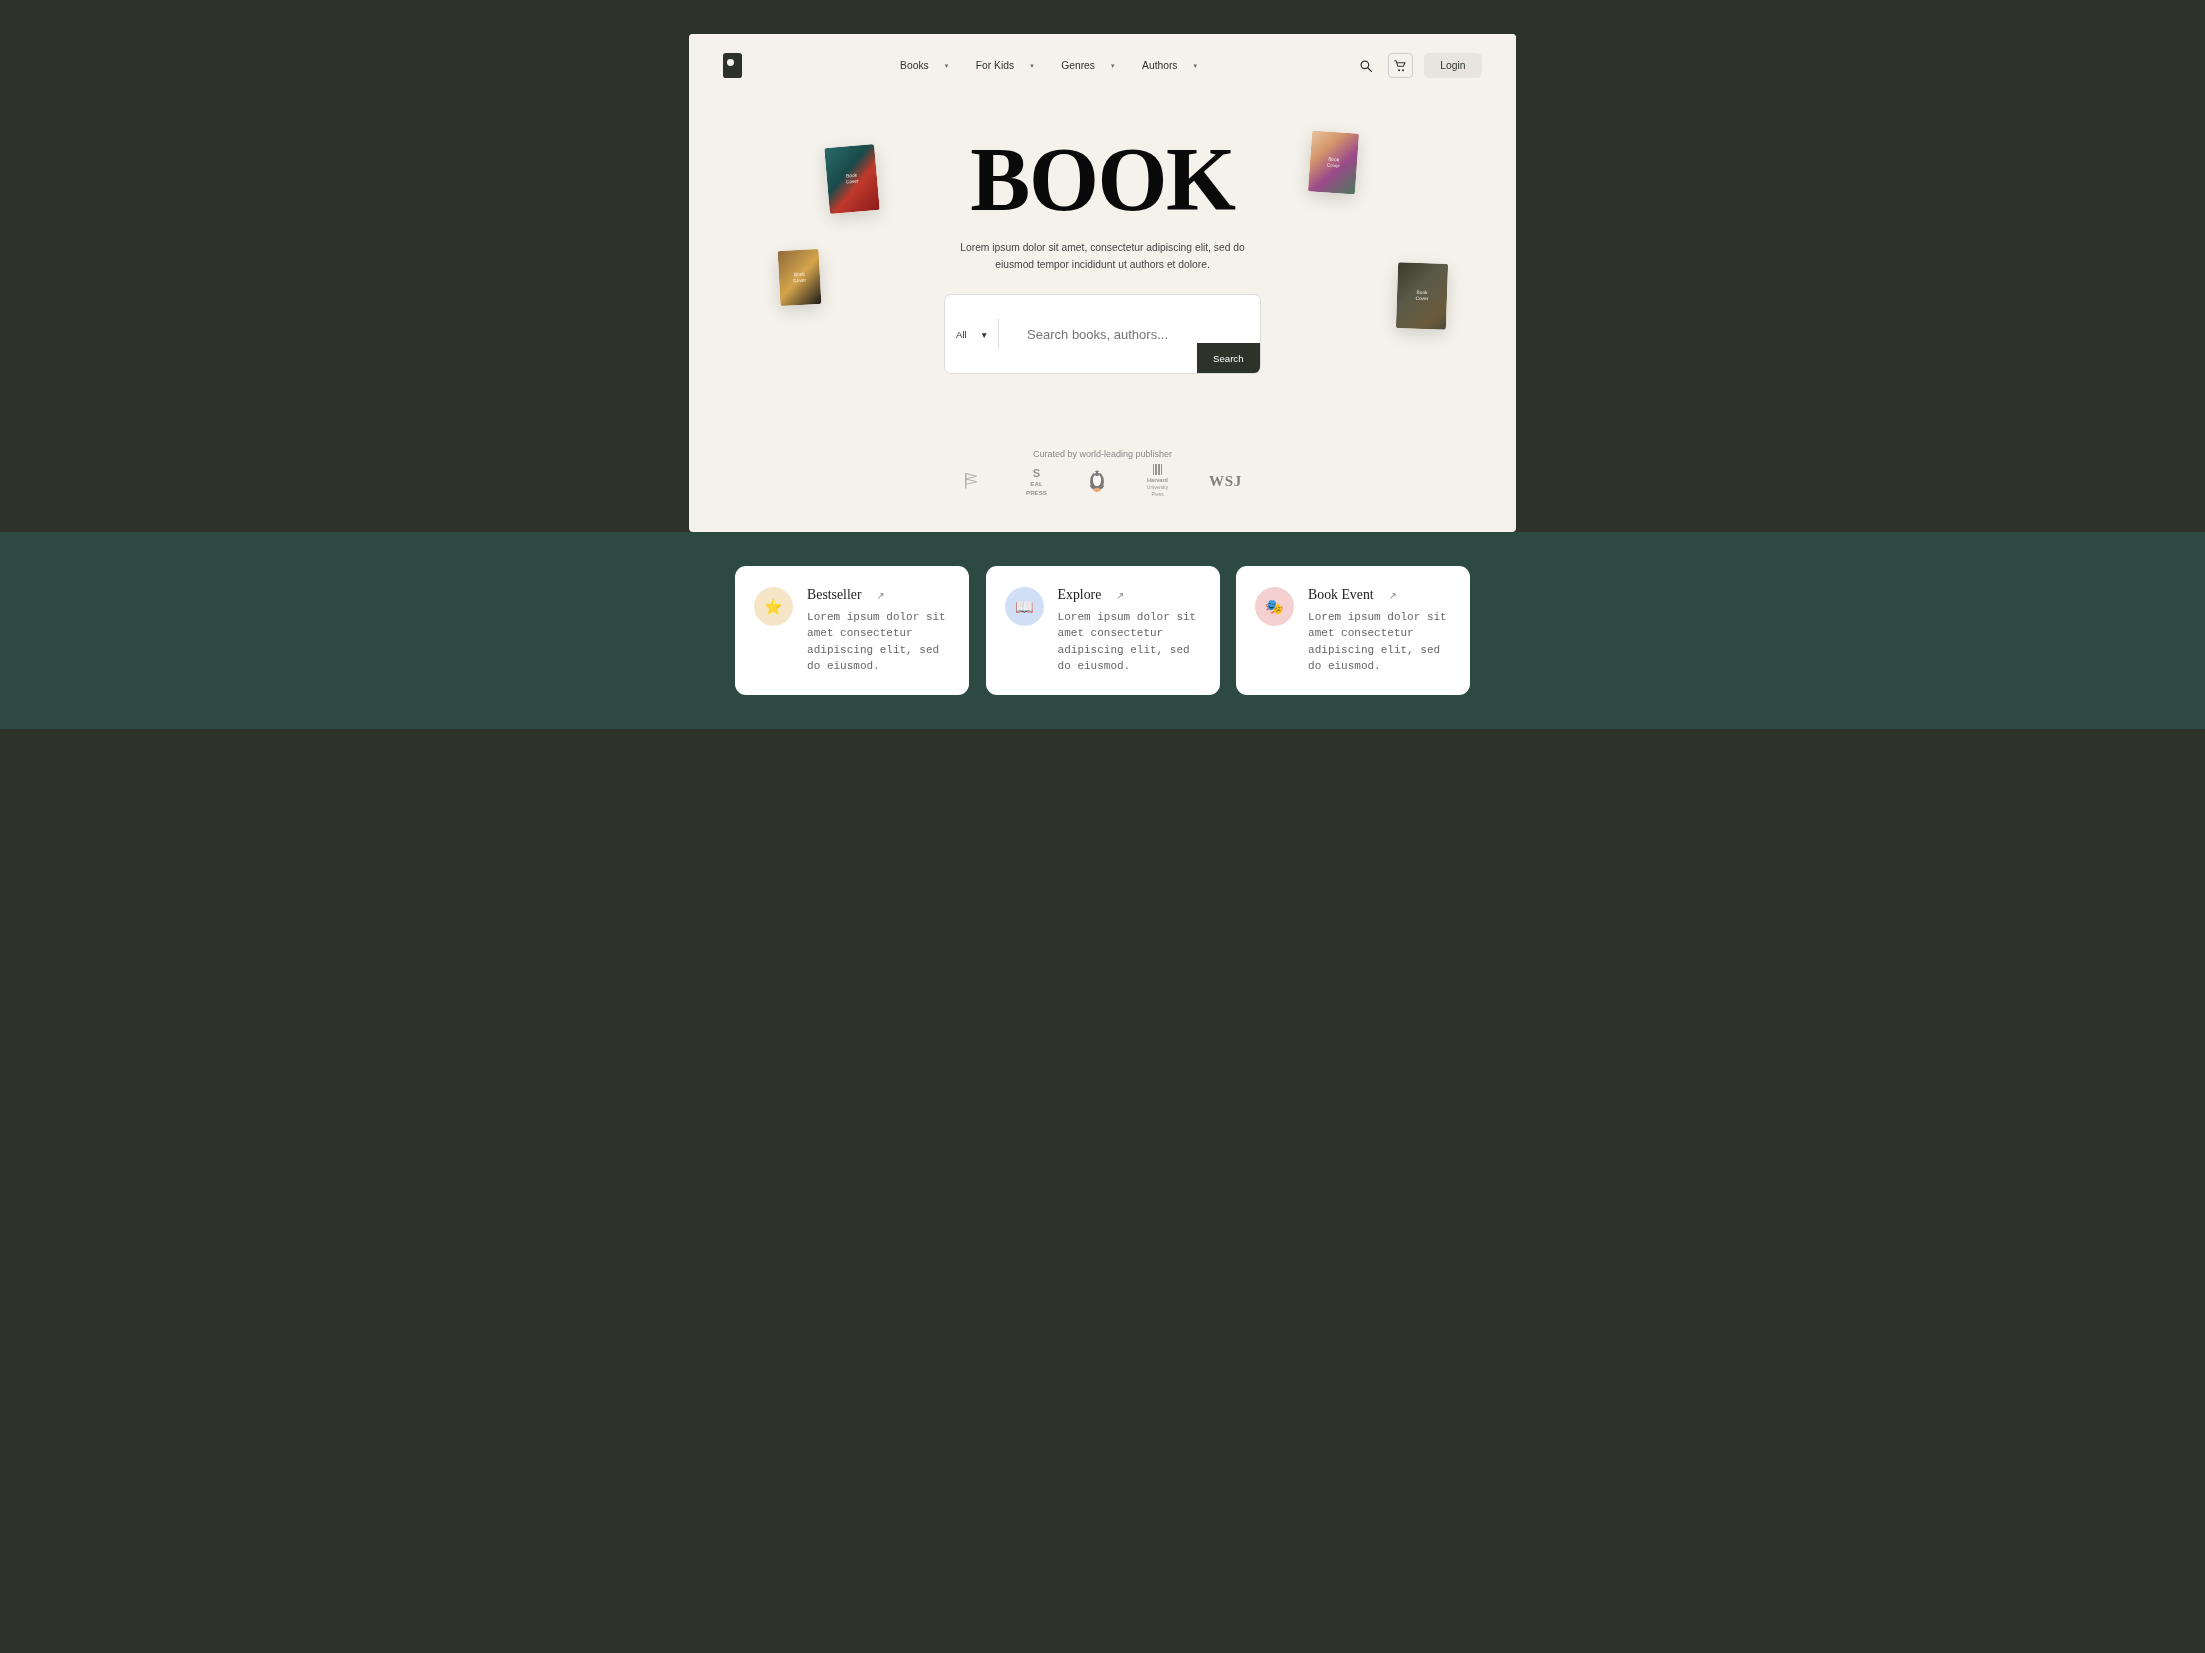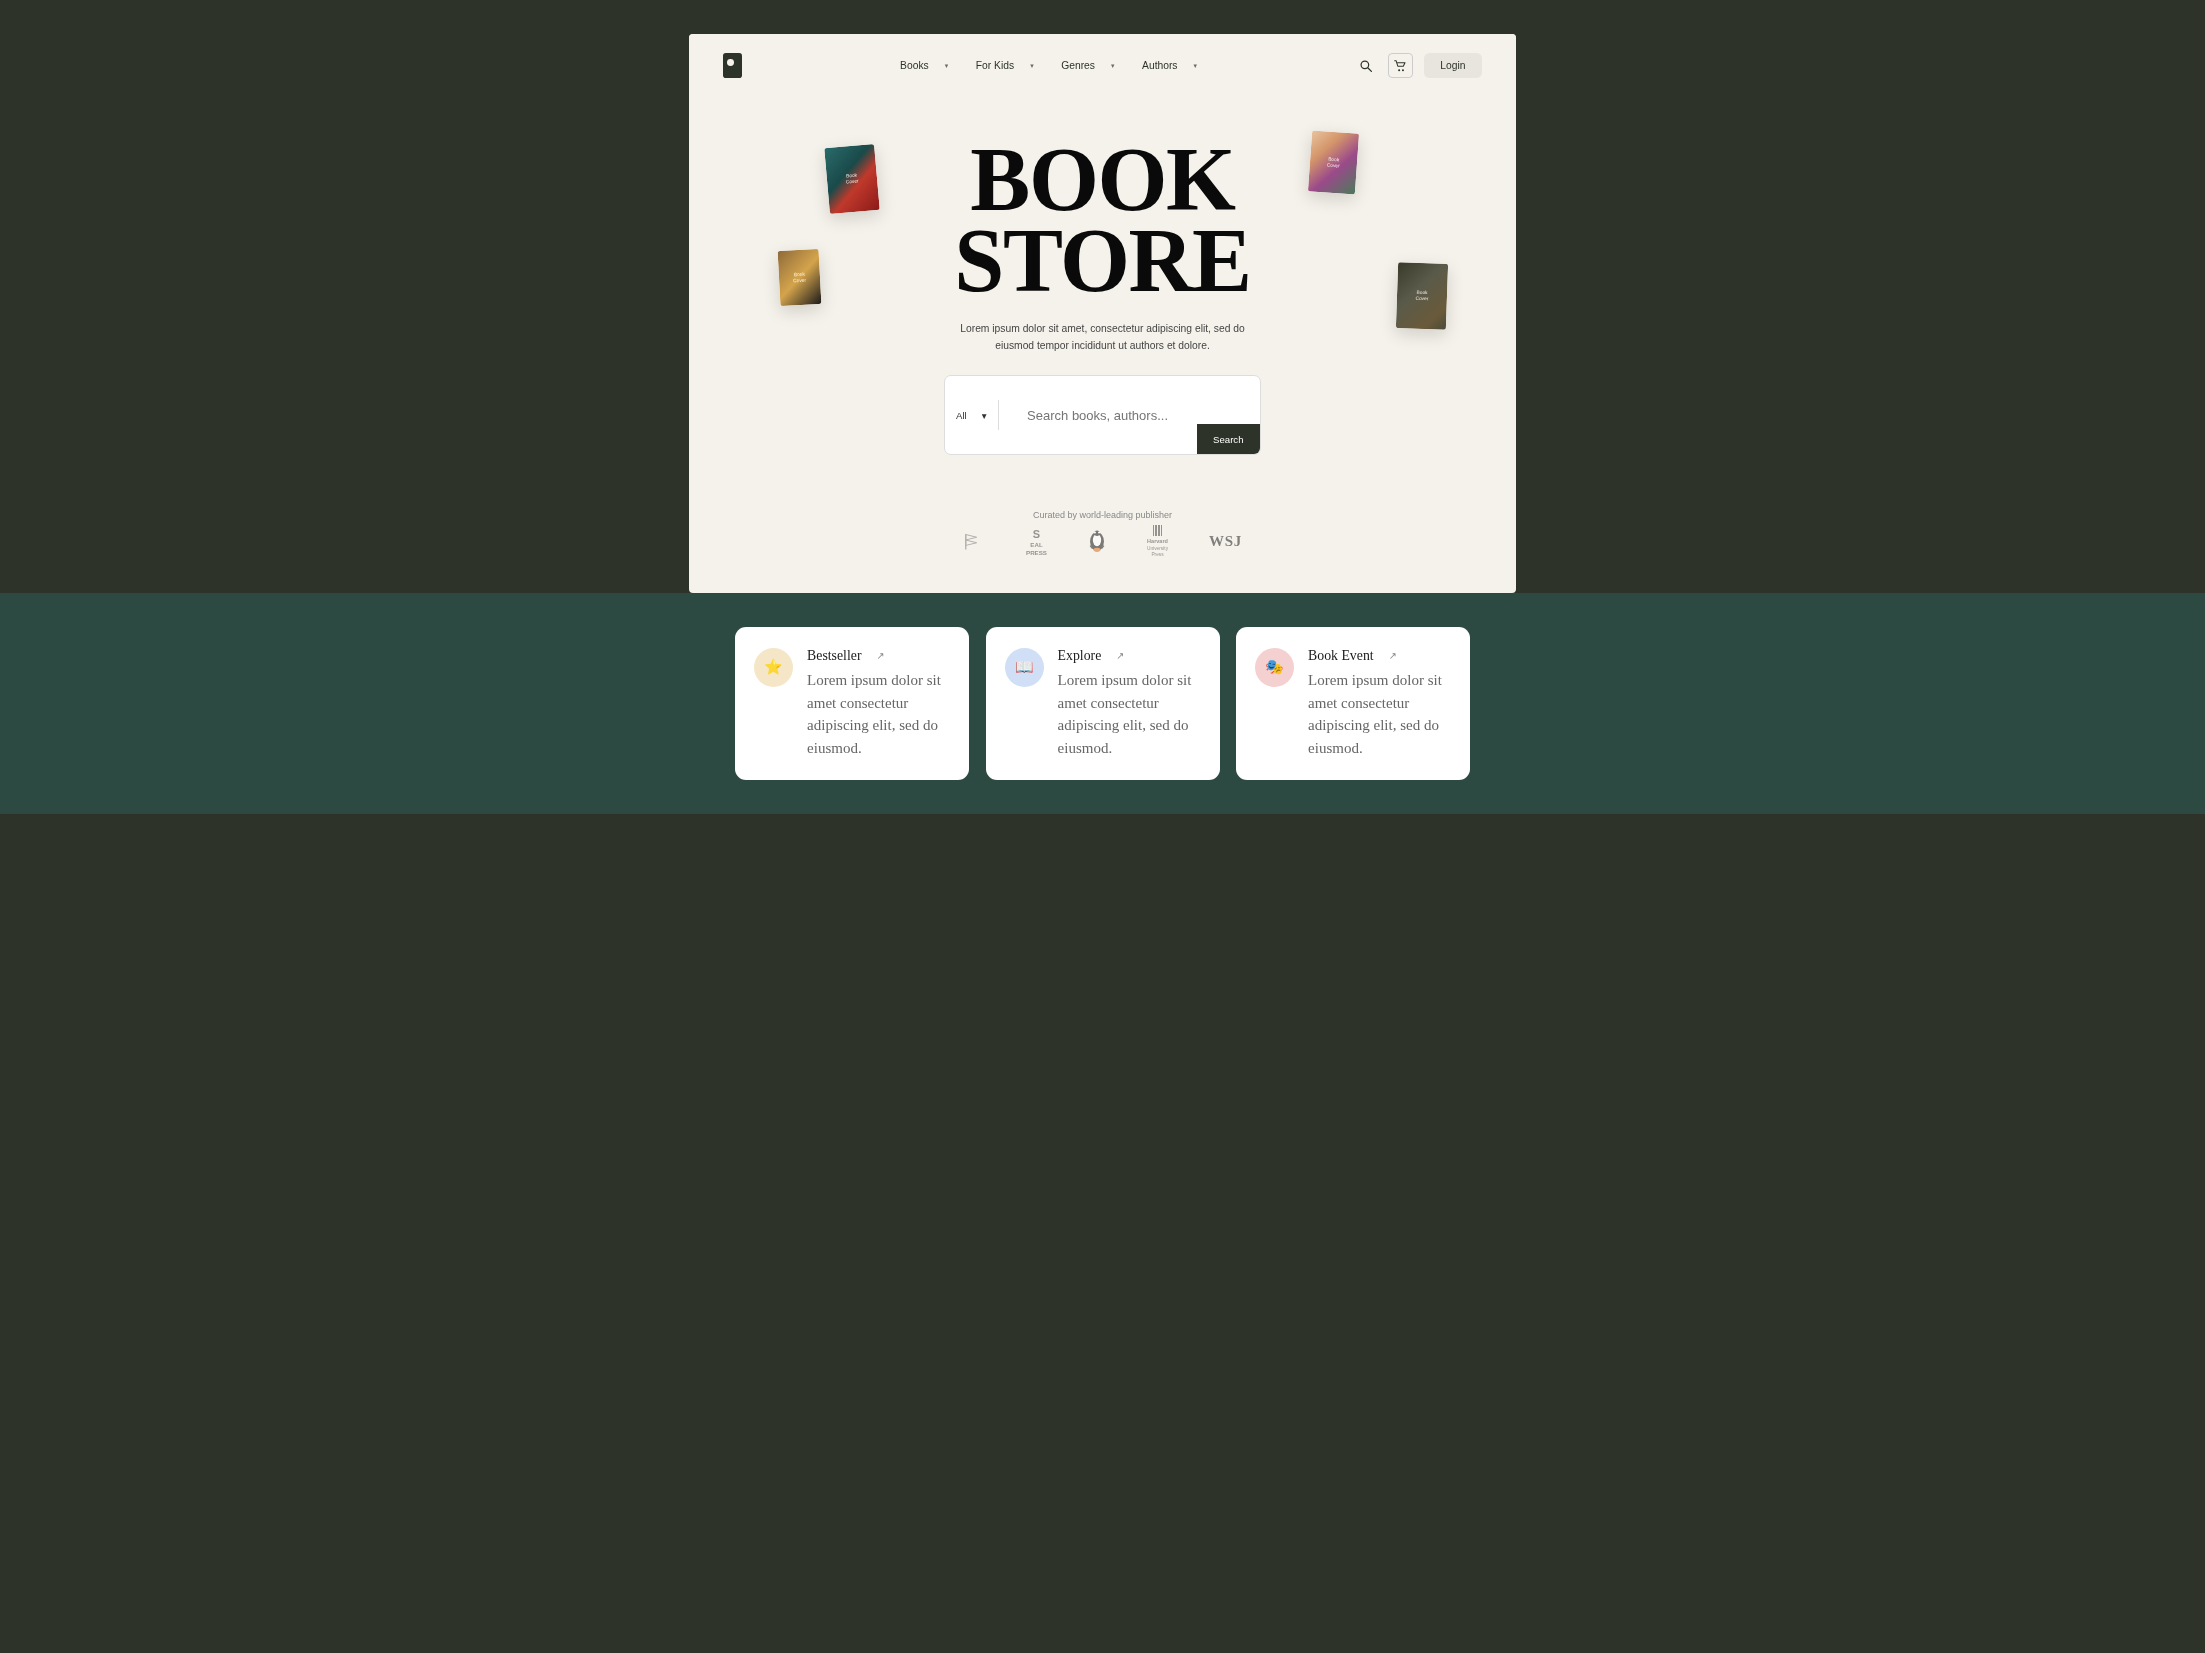--- a/index.html
+++ b/index.html
@@ -389,22 +389,22 @@
       align-items: center;
       gap: 15px;
     }
 
     .feature-arrow {
       font-size: 9.6px;
       color: #888;
     }
 
     .feature-desc {
-      font-family: Liberation Serif, serif;
-      font-size: 15px;
+      font-family: Liberation Mono, monospace;
+      font-size: 11px;
       color: #666;
       line-height: 1.5;
     }
   </style>
 </head>
 <body>
 
 <div class="main-card">
   <nav class="navbar">
     <div class="nav-logo"></div>
@@ -475,21 +475,20 @@
     </div>
 
     <div class="book-float book-float-4">
       <div class="book-cover-inner book4">
         <span class="book-cover-label">Book<br>Cover</span>
       </div>
     </div>
 
     <h1 class="hero-title">
       <span>BOOK</span><br>
-      <span>STORE</span>
     </h1>
 
     <p class="hero-subtitle">Lorem ipsum dolor sit amet, consectetur adipiscing elit, sed do eiusmod tempor incididunt ut authors et dolore.</p>
 
     <div class="search-bar-container">
       <div class="search-bar">
         <div class="search-filter">
           <span>All</span>
           <span>▾</span>
         </div>

